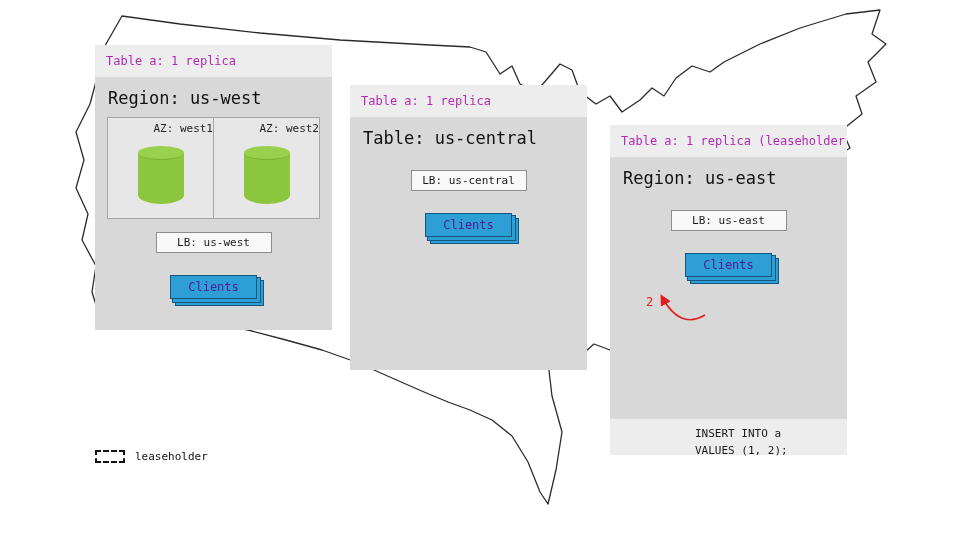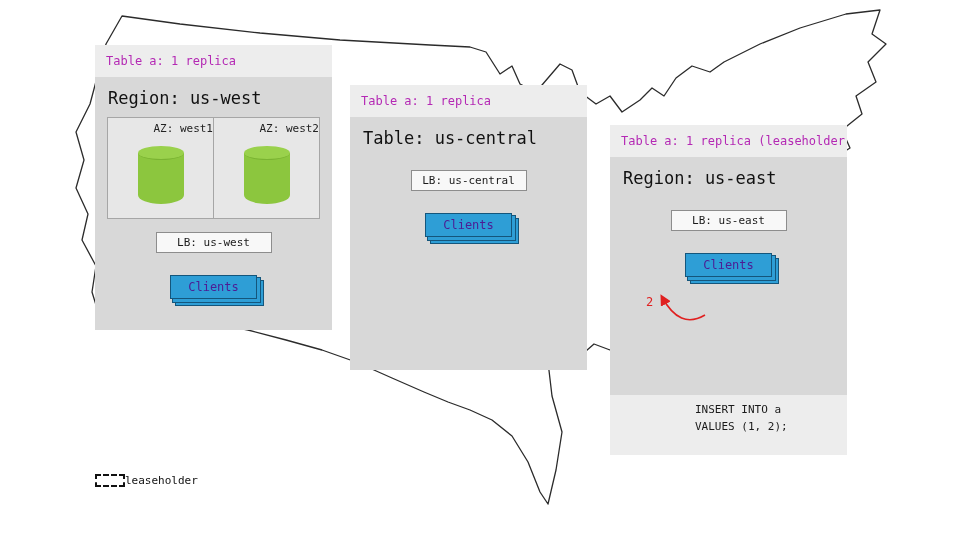--- a/index.html
+++ b/index.html
@@ -56,30 +56,30 @@
     width:106px;margin:13px auto 0;background:#f8f8f8;border:1px solid #8d8d8d;
     font-size:11px;text-align:center;padding:3px 4px;box-sizing:content-box;
   }
   .clients-btn{
     width:fit-content;margin:22px auto 0;background:#2e9ed6;
     border:1px solid #14567c;padding:4px 17px;font-size:12px;color:#4c1d95;
     box-shadow:3px 3px 0 0 #2e9ed6, 3px 3px 0 1px #14567c,
                6px 6px 0 0 #2e9ed6, 6px 6px 0 1px #14567c;
   }
   .panel-footer{
-    background:#ededed;height:60px;padding:7px 0 0 85px;
+    background:#ededed;height:36px;padding:7px 0 0 85px;
     font-size:11px;line-height:1.5;box-sizing:border-box;
   }
   #east-annotation{
     position:absolute;left:0;top:0;width:237px;height:330px;
     pointer-events:none;z-index:5;
   }
   .legend{
-    position:absolute;left:95px;top:474px;z-index:2;display:flex;
-    align-items:center;gap:0;font-size:11px;color:#111;
+    position:absolute;left:95px;top:450px;z-index:2;display:flex;
+    align-items:center;gap:10px;font-size:11px;color:#111;
   }
   .legend-swatch{
     width:26px;height:9px;background:#ffffff;border:2px dashed #111;
   }
 </style>
 </head>
 <body>
 
 <svg id="map-layer" width="960" height="540" viewBox="0 0 960 540">
   <path fill="#ffffff" stroke="#2b2b2b" stroke-width="1.3" stroke-linejoin="round" d="M122,16 L180,24 L260,33 L340,40 L430,45 L470,47

